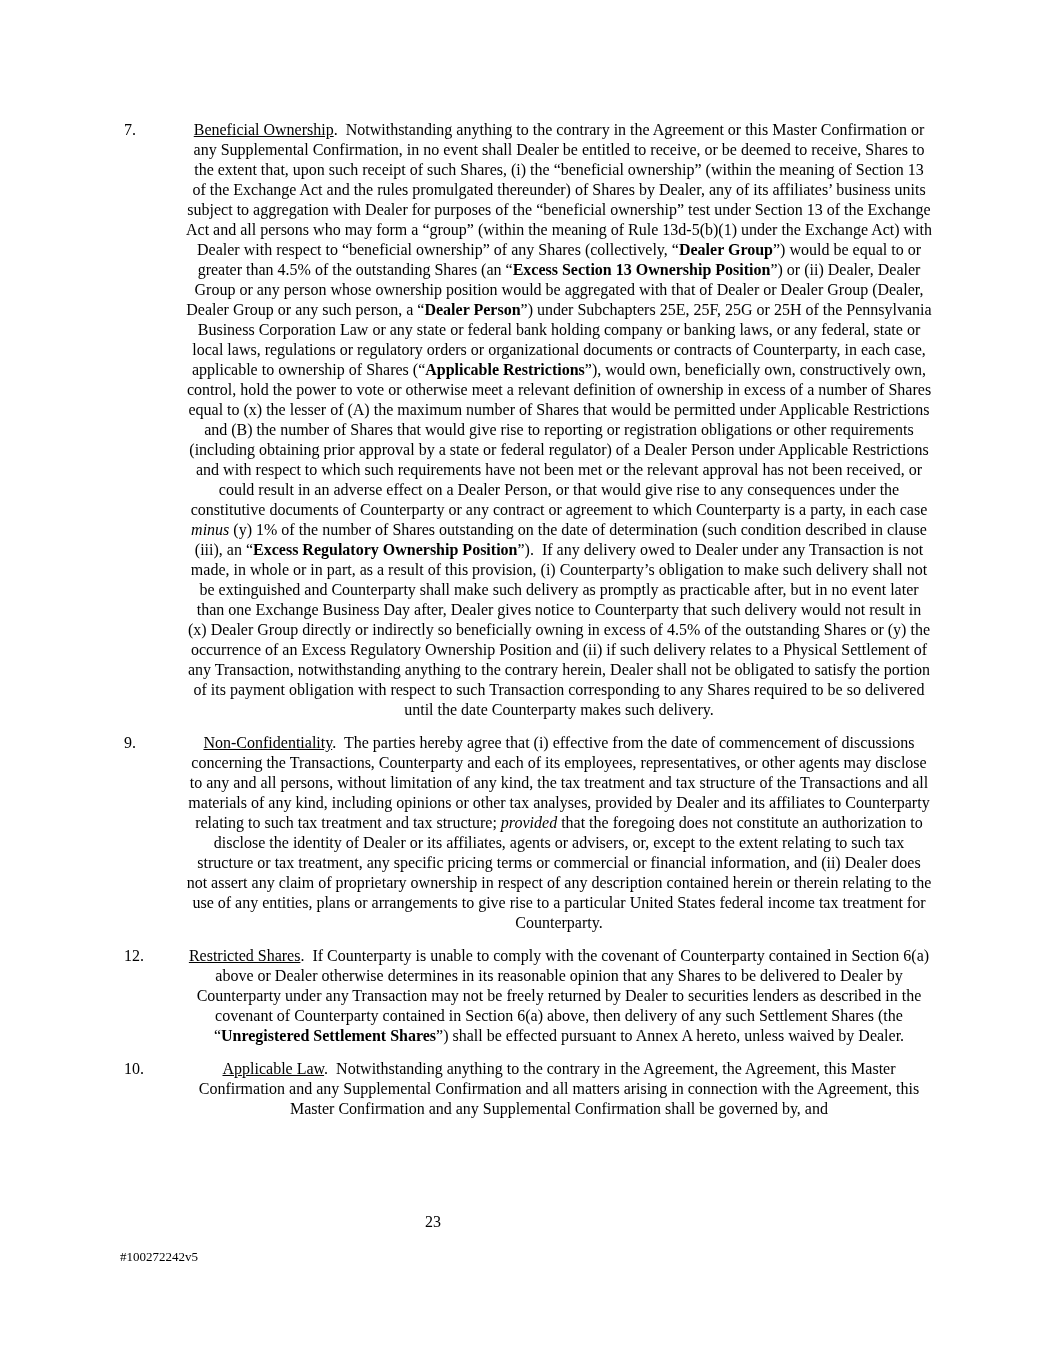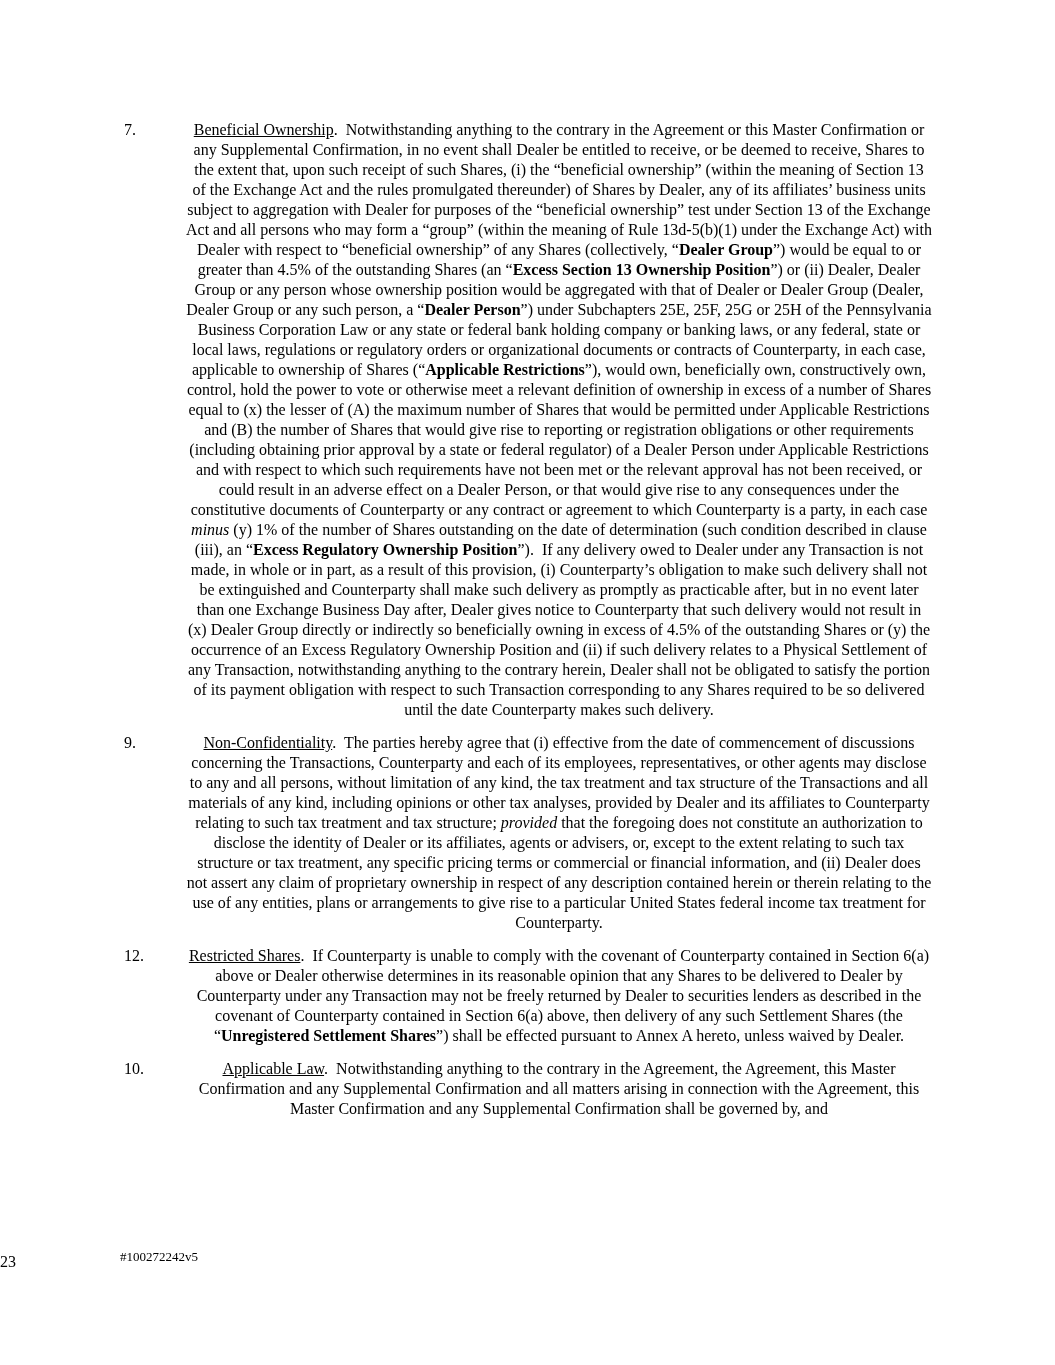--- a/index.html
+++ b/index.html
@@ -37,23 +37,24 @@
     width: 746px;
     white-space: pre-wrap;
     text-align: center;
   }
   .seg-underline { text-decoration: underline; }
   .seg-bold { font-weight: bold; }
   .seg-italic { font-style: italic; }
   .seg-normal { }
   .page-number {
     position: absolute;
-    top: 1252px;
+    top: 1212px;
     left: 0;
     width: 866px;
+    text-align: center;
   }
   .doc-footer {
     position: absolute;
     top: 1249px;
     left: 120px;
     font-size: 13px;
     line-height: 16px;
   }
 </style>
 </head>

